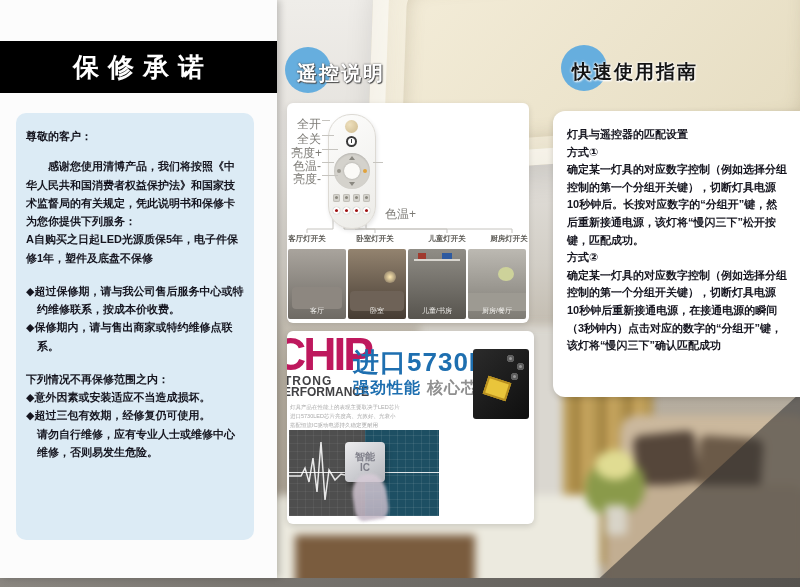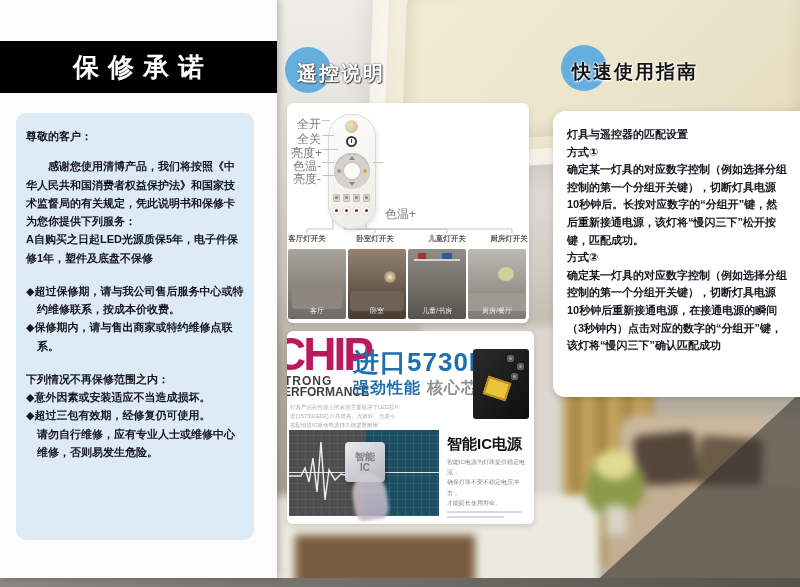--- a/index.html
+++ b/index.html
@@ -297,30 +297,20 @@
           <polyline points="0,46 12,46 16,38 20,52 24,28 28,62 32,12 36,70 40,40 46,50 52,44 60,46 76,46" fill="none" stroke="#fafafa" stroke-width="1.5" opacity="0.9"></polyline>
         </svg>
       </div>
       <div class="teal-zone"></div>
       <div class="mid-line"></div>
       <div class="silver-chip">
         <span>智能</span>
         <span>IC</span>
       </div>
       <div class="hand"></div>
-      <div class="ic-text">
-        <p class="ic-title">智能IC电源</p>
-        <div class="ic-lines">
-          <p>智能IC电源为灯珠提供稳定电流，</p>
-          <p>确保灯珠不受不稳定电压冲击，</p>
-          <p>才能延长使用寿命。</p>
-        </div>
-        <div class="ic-faint"></div>
-        <div class="ic-faint" style="width:70%;"></div>
-      </div>
     </div>
   </div>
 
   <div class="section-dot dot-right"></div>
   <div class="right-title">快速使用指南</div>
 
   <div class="guide-panel">
     <p>灯具与遥控器的匹配设置</p>
     <p>方式①</p>
     <p>确定某一灯具的对应数字控制（例如选择分组控制的第一个分组开关键），切断灯具电源10秒钟后。长按对应数字的“分组开”键，然后重新接通电源，该灯将“慢闪三下”松开按键，匹配成功。</p>

